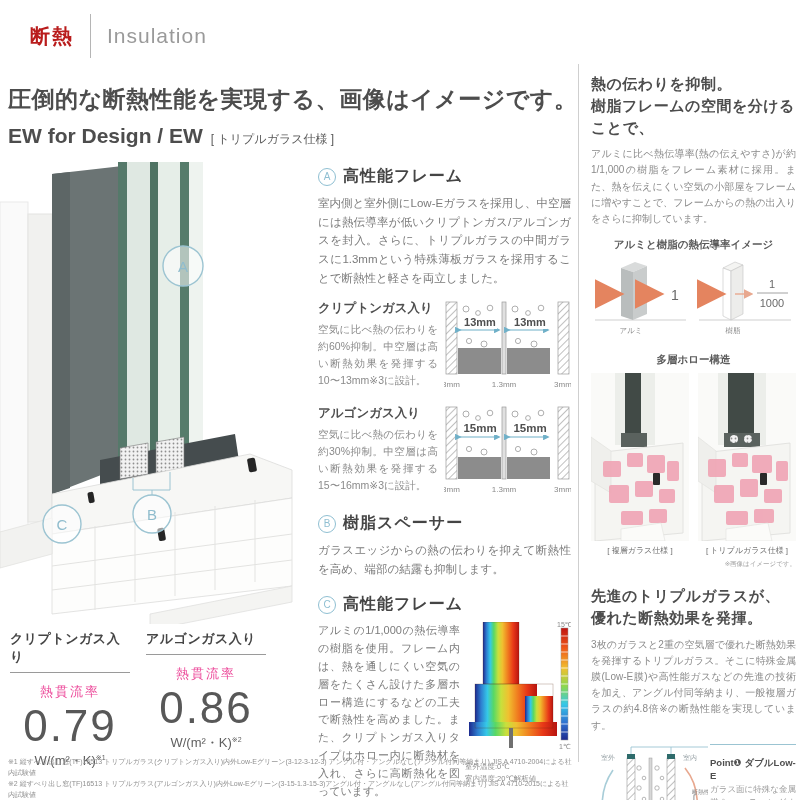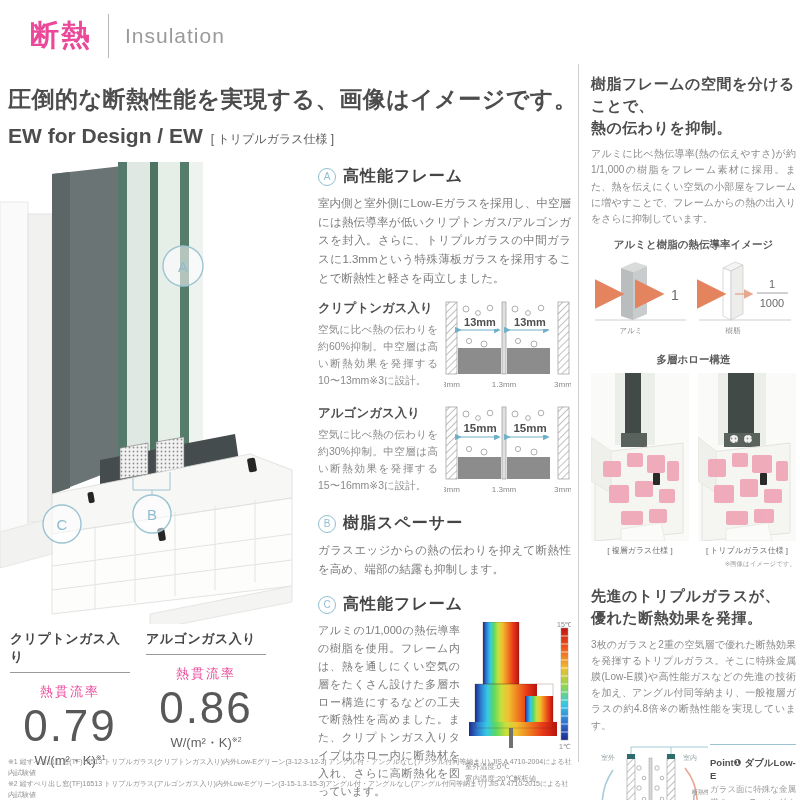--- a/index.html
+++ b/index.html
@@ -2,21 +2,21 @@
 <html><head>
 <meta charset="utf-8">
 <style>
   * { margin:0; padding:0; box-sizing:border-box; }
   html,body { background:#fff; }
   body { font-family:"Liberation Sans","DejaVu Sans",sans-serif; color:#4a4a4a; }
   .page { position:relative; width:800px; height:800px; background:#fff; overflow:hidden; }
 
   
   .hdr { position:absolute; top:14px; left:14px; display:flex; align-items:center; }
-  .hdr-ja { font-size:29px; font-weight:bold; color:#ec4899; letter-spacing:2px;padding-left:16px; }
+  .hdr-ja { font-size:20px; font-weight:bold; color:#b91c1c; letter-spacing:2px;padding-left:16px; }
   .hdr-div { width:1px; height:44px; background:#b5b5b5; margin:0 16px; }
   .hdr-en { font-size:21px; color:#9a9a9a; letter-spacing:1px; font-weight:normal; }
 
   .headline { position:absolute; top:84px; left:8px; font-size:23px; font-weight:bold; color:#4d4d4d; letter-spacing:.5px; }
   .product { position:absolute; top:124px; left:8px; display:flex; align-items:baseline; }
   .product-name { font-size:21px; font-weight:bold; color:#4d4d4d; }
   .product-note { font-size:12px; color:#5a5a5a; margin-left:8px; }
 
   
   .illus { position:absolute; top:162px; left:0; width:312px; height:462px; }
@@ -328,22 +328,22 @@
           </div>
         </div>
       </div>
     </div>
   </div>
 
   <div class="vdiv"></div>
 
   <div class="rightcol">
     <div class="r-head">
+      <div>熱の伝わりを抑制。</div>
       <div>樹脂フレームの空間を分けることで、</div>
-      <div>熱の伝わりを抑制。</div>
     </div>
     <div class="r-body">アルミに比べ熱伝導率(熱の伝えやすさ)が約1/1,000の樹脂をフレーム素材に採用。また、熱を伝えにくい空気の小部屋をフレームに増やすことで、フレームからの熱の出入りをさらに抑制しています。</div>
 
     <div class="r-diagtitle">アルミと樹脂の熱伝導率イメージ</div>
     <svg width="205" height="86" viewBox="0 0 205 86">
       <line x1="4" y1="68" x2="95" y2="68" stroke="#cfcfcf"></line>
       <line x1="108" y1="68" x2="200" y2="68" stroke="#cfcfcf"></line>
 
       <polygon points="30,16 44,10 56,14 42,20" fill="#d9dbdb"></polygon>
       <polygon points="30,16 42,20 42,68 30,64" fill="#b9bdbd"></polygon>

